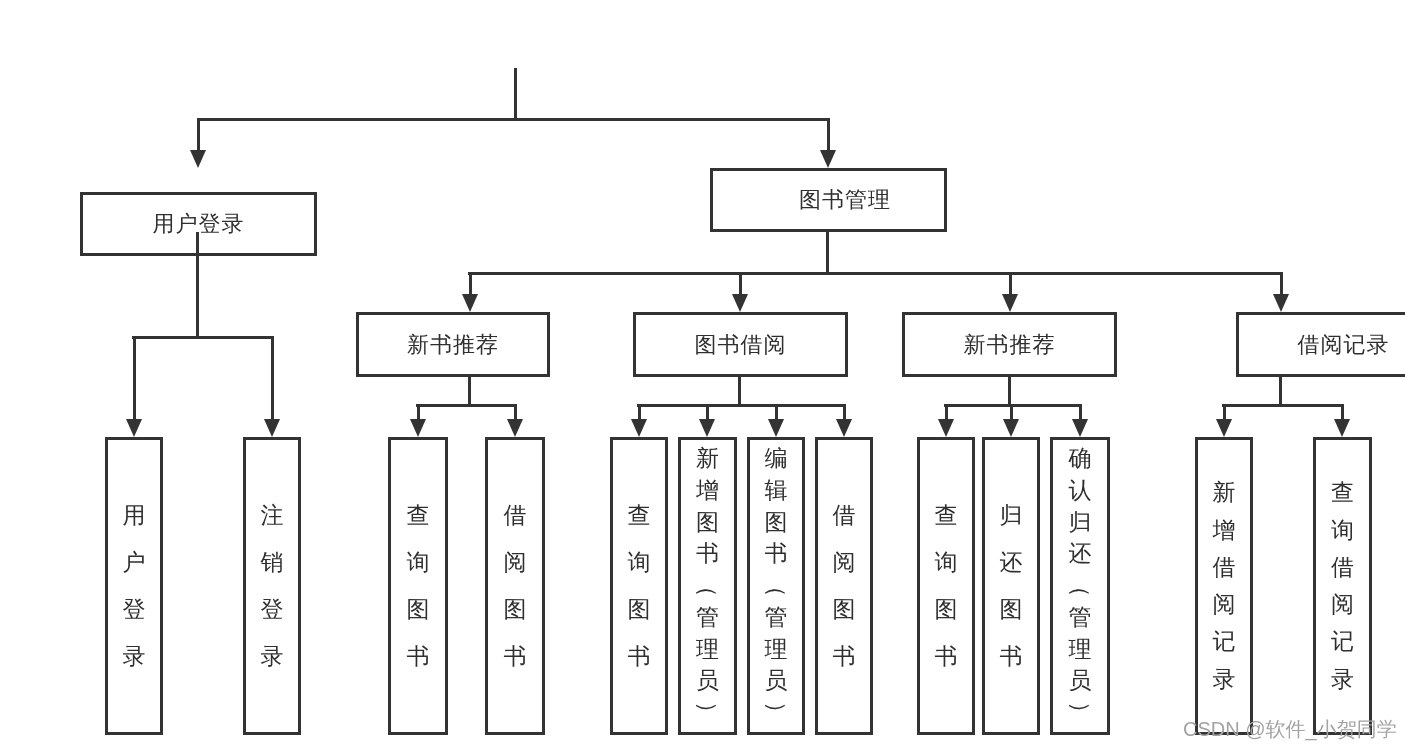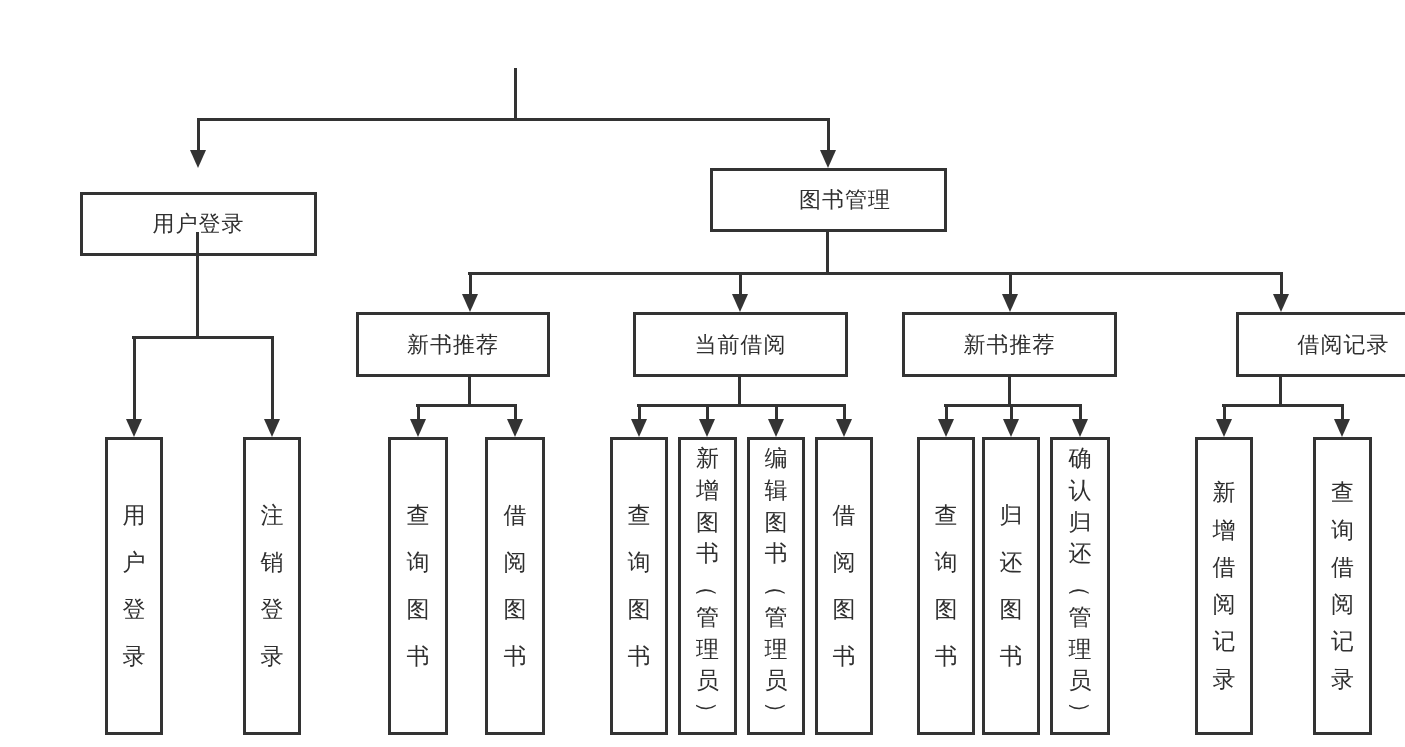--- a/index.html
+++ b/index.html
@@ -64,21 +64,21 @@
 </head>
 <body>
 
 <div id="canvas">
 
 
   <div class="hbox" style="left:80px;top:168px;width:237px;height:64px;margin-top:24px;">用户登录</div>
   <div class="hbox" style="left:710px;top:168px;width:237px;height:64px;padding-left:33px;">图书管理</div>
 
   <div class="hbox" style="left:356px;top:312px;width:194px;height:65px;">新书推荐</div>
-  <div class="hbox" style="left:633px;top:312px;width:215px;height:65px;">当前借阅</div>
+  <div class="hbox" style="left:633px;top:312px;width:215px;height:65px;">图书借阅</div>
   <div class="hbox" style="left:902px;top:312px;width:215px;height:65px;">新书推荐</div>
   <div class="hbox" style="left:1212px;top:312px;width:215px;height:65px;margin-left:24px;">借阅记录</div>
 
   <div class="vbox vshort" style="left:105px;top:437px;width:58px;height:298px;">
       <span class="vchar">用</span>
       <span class="vchar">户</span>
       <span class="vchar">登</span>
       <span class="vchar">录</span>
     </div>
   <div class="vbox vshort" style="left:243px;top:437px;width:58px;height:298px;">
@@ -170,20 +170,21 @@
     </div>
   <div class="vbox vmed" style="left:1313px;top:437px;width:59px;height:298px;">
       <span class="vchar">查</span>
       <span class="vchar">询</span>
       <span class="vchar">借</span>
       <span class="vchar">阅</span>
       <span class="vchar">记</span>
       <span class="vchar">录</span>
     </div>
 
+  <div id="watermark">CSDN @软件_小贺同学</div>
 <div class="line" style="left: 514px; top: 68px; width: 3px; height: 53px;"></div>
     <div class="line" style="left: 196px; top: 232px; width: 3px; height: 107px;"></div>
     <div class="line" style="left: 826px; top: 232px; width: 3px; height: 43px;"></div>
     <div class="line" style="left: 468px; top: 377px; width: 3px; height: 30px;"></div>
     <div class="line" style="left: 738px; top: 377px; width: 3px; height: 30px;"></div>
     <div class="line" style="left: 1008px; top: 377px; width: 3px; height: 30px;"></div>
     <div class="line" style="left: 1279px; top: 377px; width: 3px; height: 30px;"></div>
     <div class="line" style="left: 197px; top: 118px; width: 633px; height: 3px;"></div>
     <div class="line" style="left: 132px; top: 336px; width: 142px; height: 3px;"></div>
     <div class="line" style="left: 468px; top: 272px; width: 815px; height: 3px;"></div>

